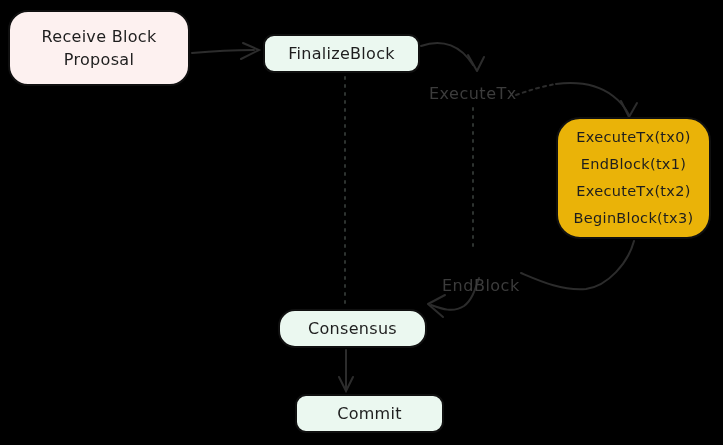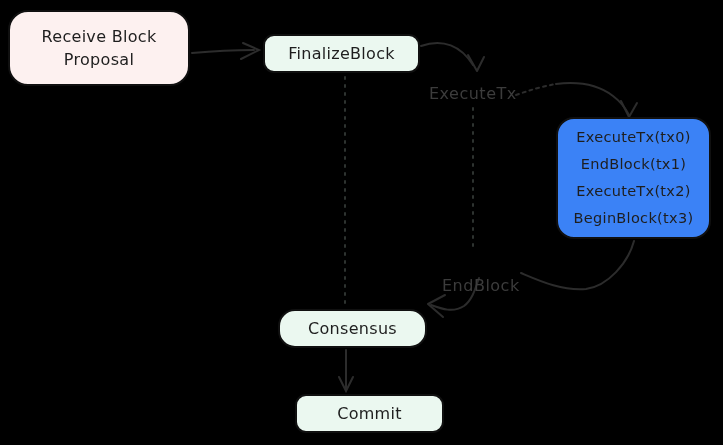--- a/index.html
+++ b/index.html
@@ -126,21 +126,21 @@
     <div>Receive Block</div>
     <div>Proposal</div>
   </div>
 
   <div class="node node-finalize" style="background-color: rgb(235, 248, 240);">
     <div>FinalizeBlock</div>
   </div>
 
   <div class="phase-label label-beginblock">ExecuteTx</div>
 
-  <div class="node node-execute" style="background-color: #3b82f6; border-radius: 18px;">
+  <div class="node node-execute" style="background-color: #eab308;">
     <div>ExecuteTx(tx0)</div>
     <div>EndBlock(tx1)</div>
     <div>ExecuteTx(tx2)</div>
     <div>BeginBlock(tx3)</div>
   </div>
 
   <div class="phase-label label-endblock">EndBlock</div>
 
   <div class="node node-consensus" style="background-color: rgb(235, 248, 240);">
     <div>Consensus</div>

